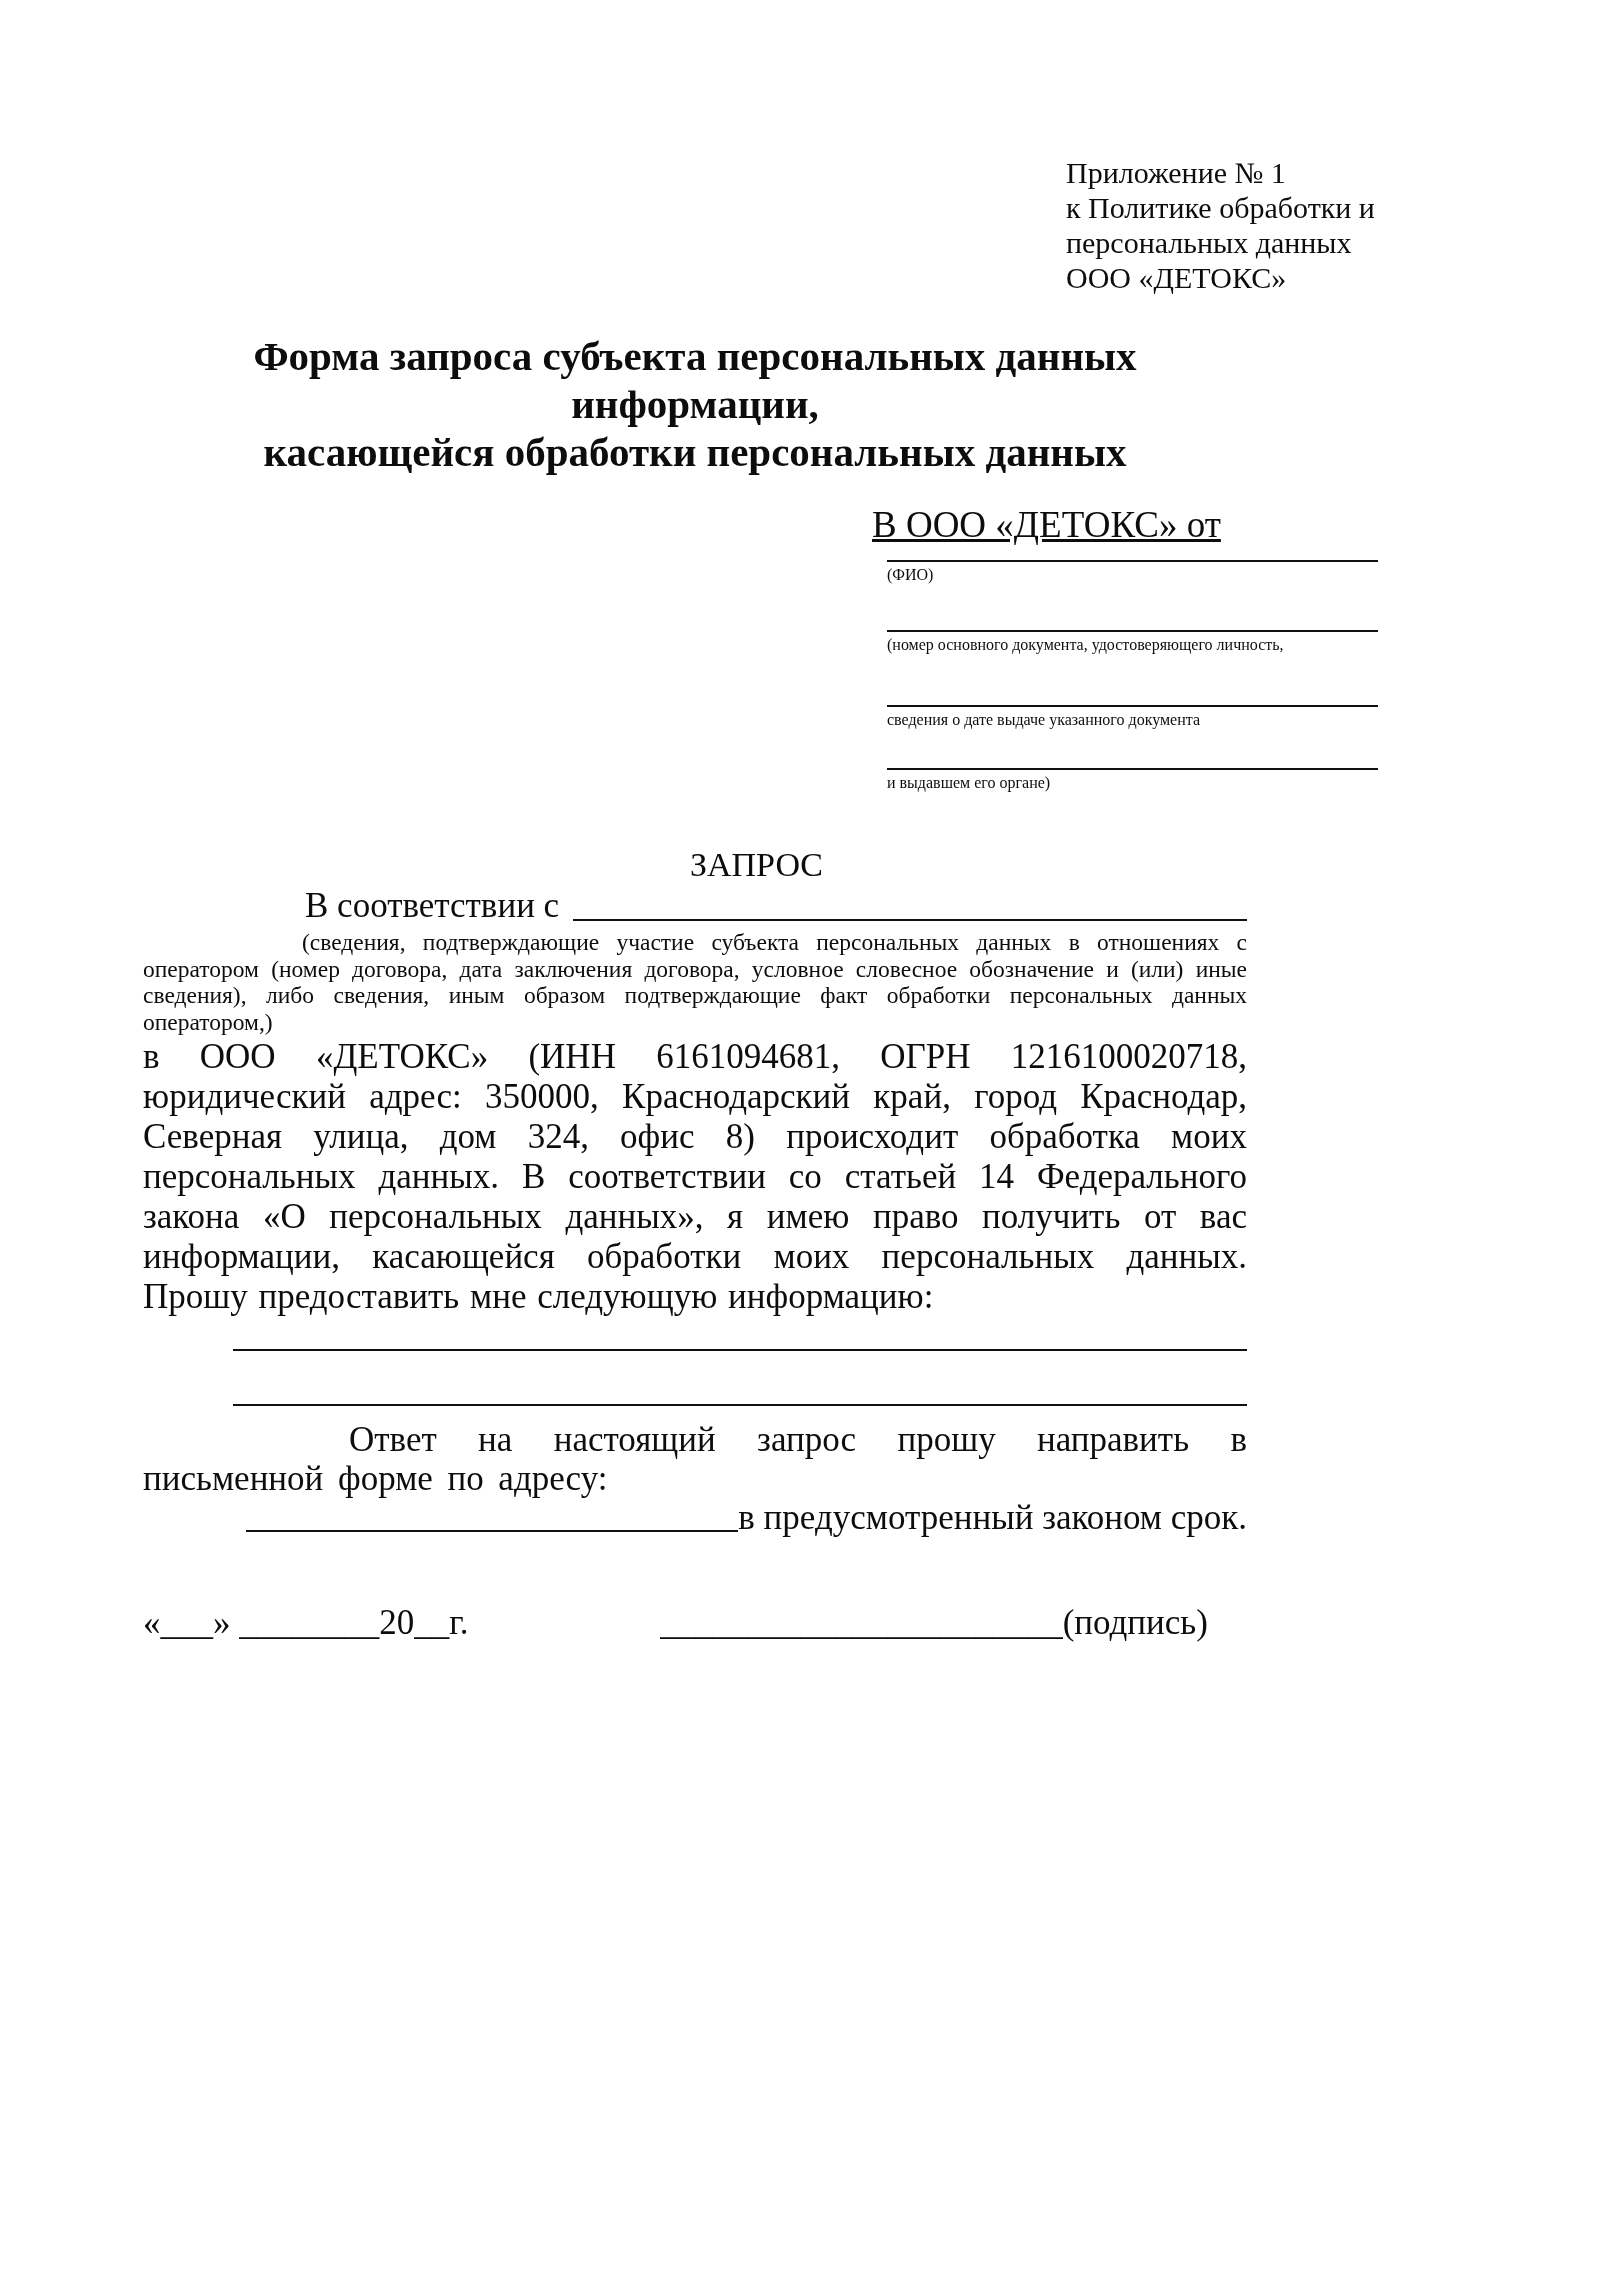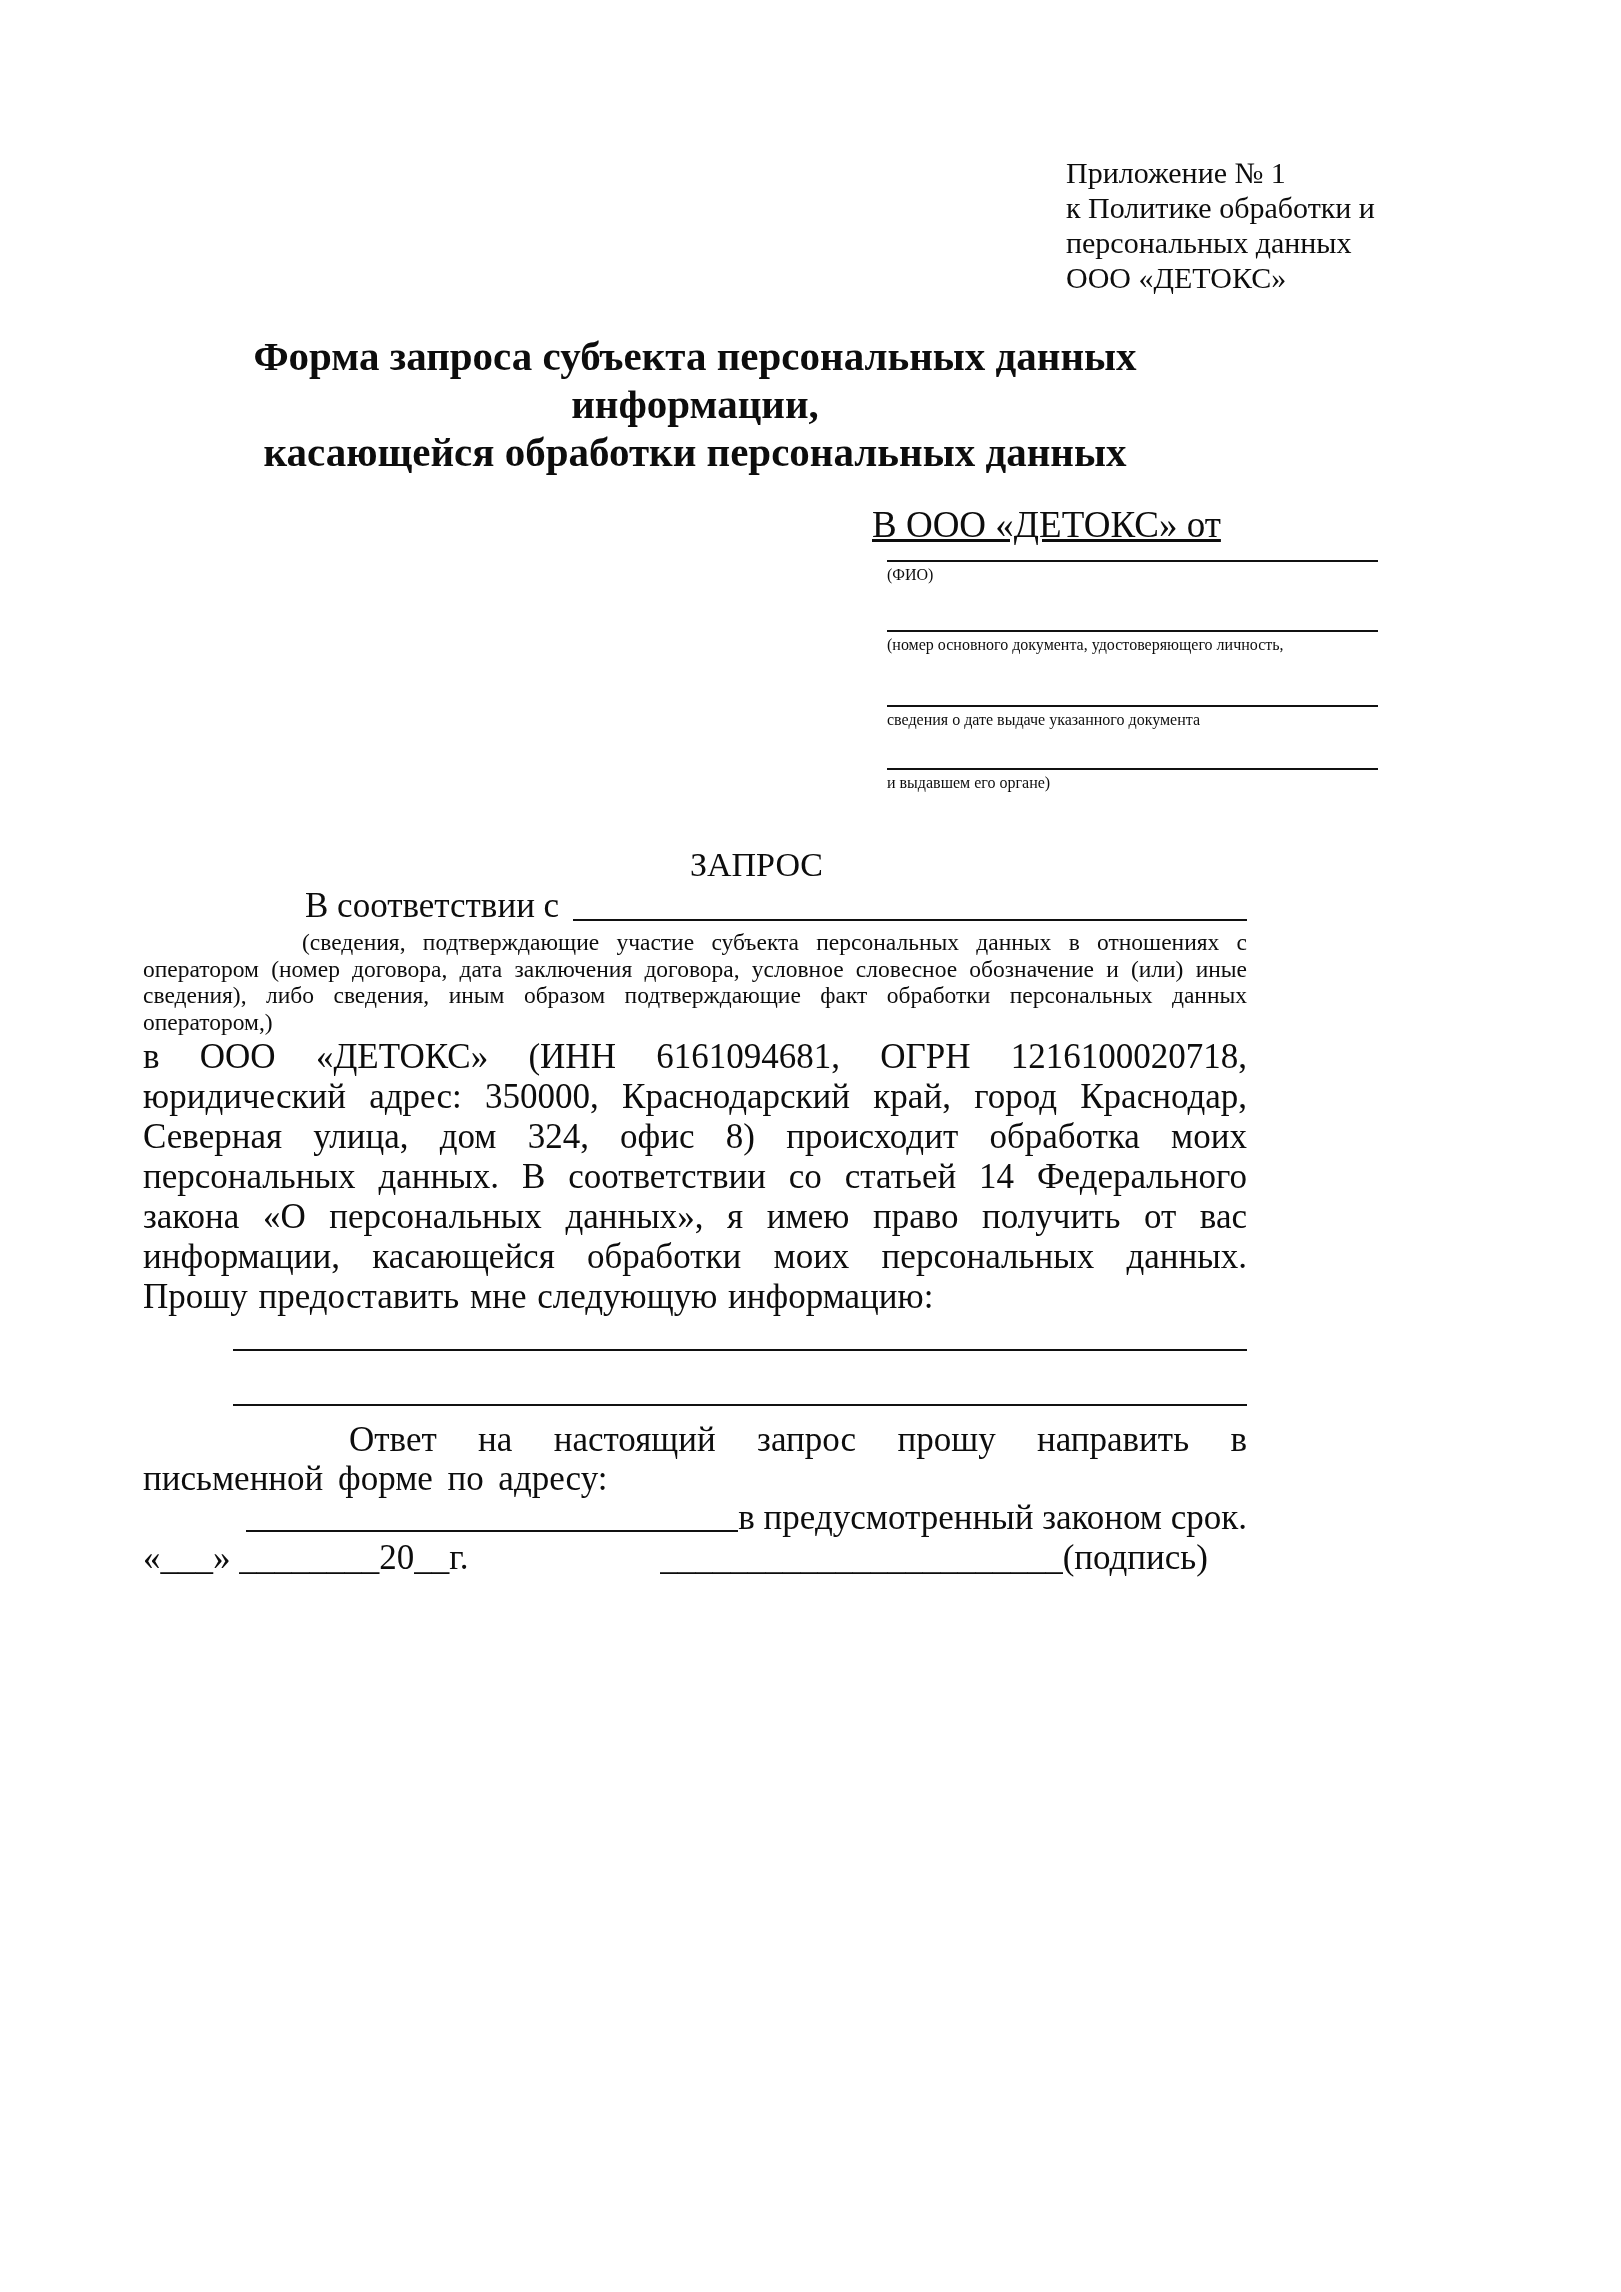--- a/index.html
+++ b/index.html
@@ -127,20 +127,21 @@
   }
   .addr .fill2 {
     flex: 1;
     border-bottom: 2.9px solid #111;
     margin: 0 0 4.9px 103px;
     height: 29px;
   }
   .addr .tail { white-space: nowrap; }
   
   .sigrow {
+    margin-top: 65px;
     display: flex;
     justify-content: space-between;
     font-size: 35px;
     line-height: 41px;
   }
   .sigrow .date { white-space: nowrap; }
   .sigrow .sigright {
     white-space: nowrap;
     margin-right: 39px;
     text-align: right;

